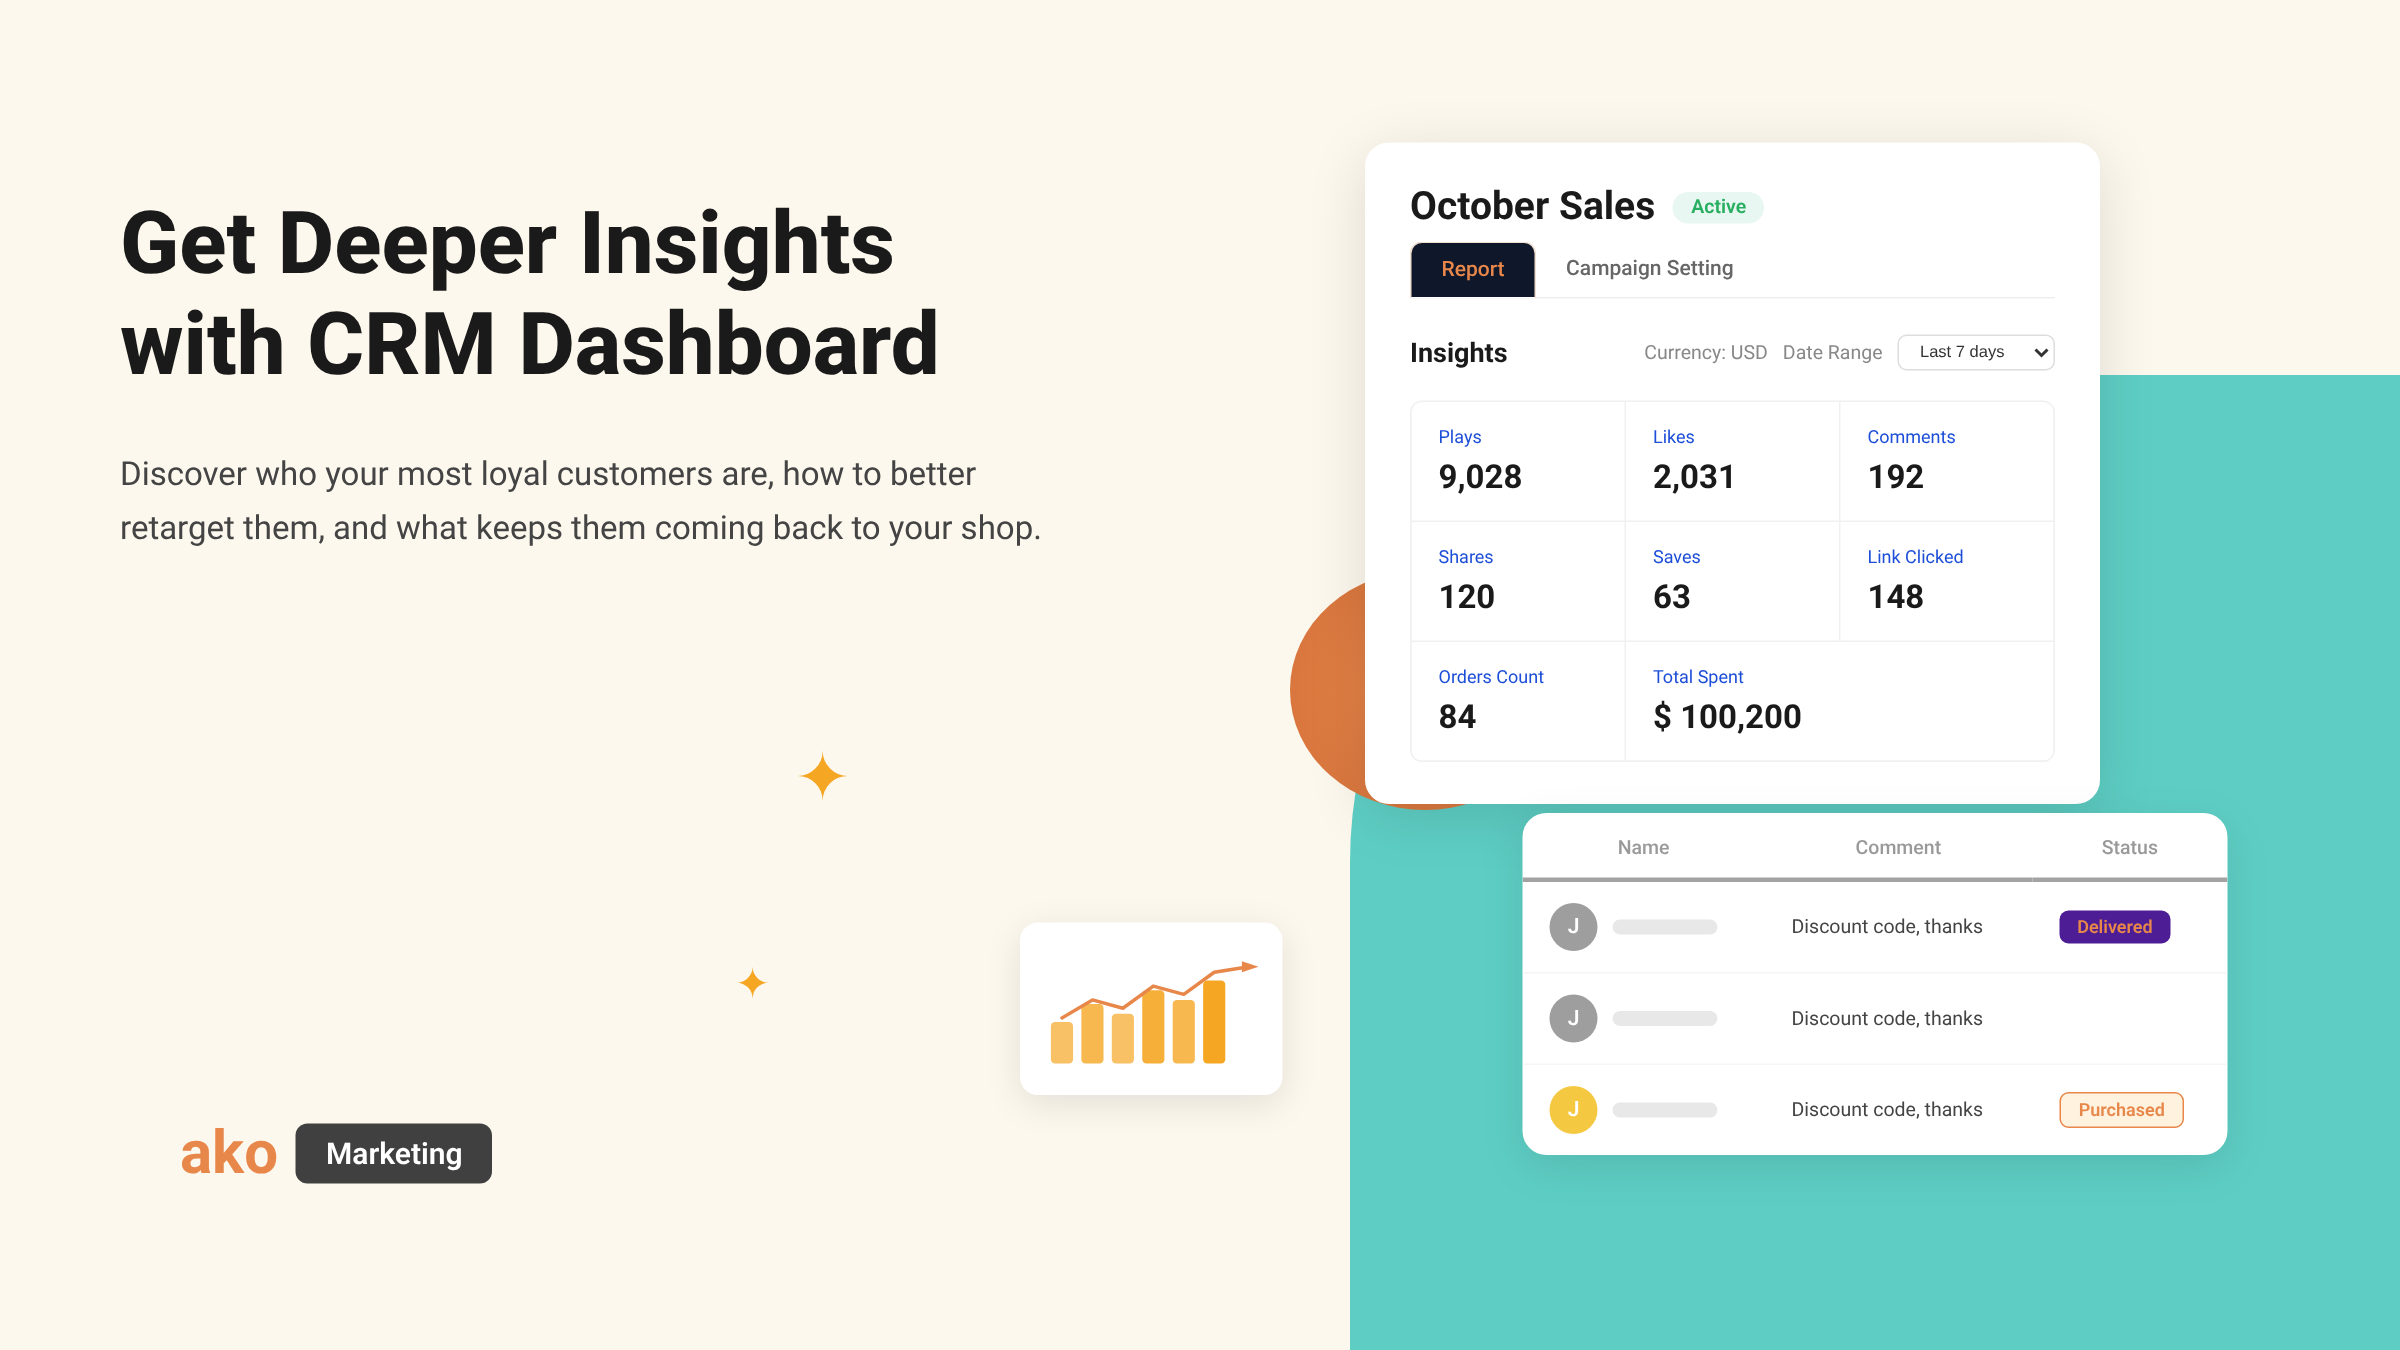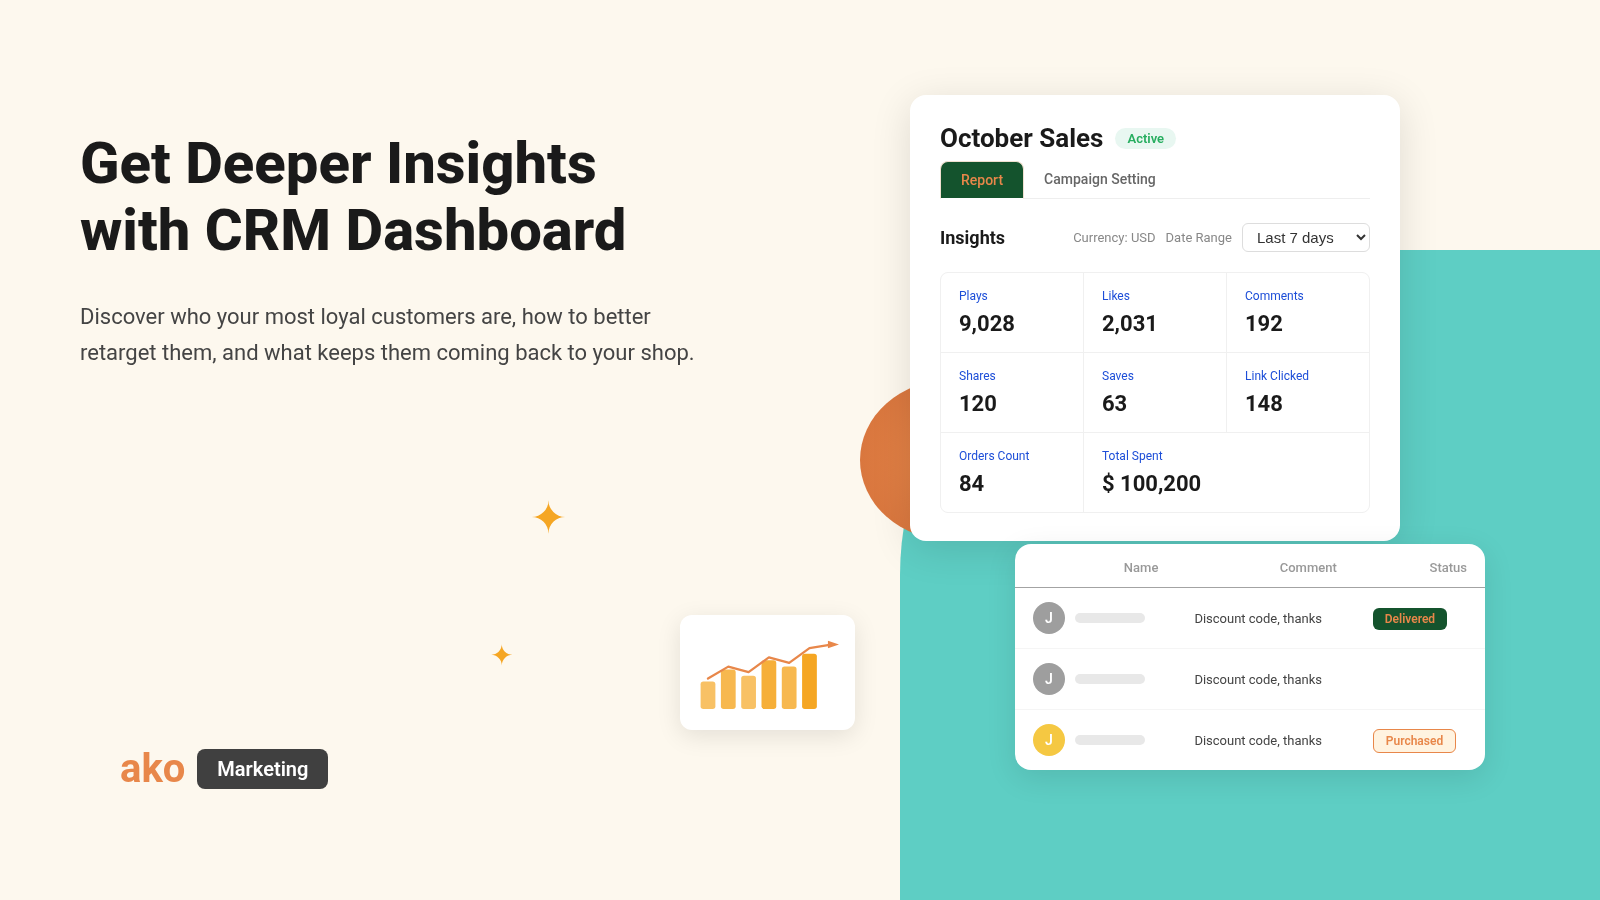--- a/index.html
+++ b/index.html
@@ -153,21 +153,21 @@
 
     .tab {
       padding: 10px 20px;
       font-size: 14px;
       border-radius: 8px 8px 0 0;
       cursor: pointer;
       font-weight: 500;
     }
 
     .tab-active {
-      background-color: #14532d;
+      background-color: #0f172a;
       color: #e8874a;
       border: 1px solid #f0e0d0;
       border-bottom: 1px solid white;
       margin-bottom: -1px;
     }
 
     .tab-inactive {
       color: #666;
       background: transparent;
     }
@@ -190,21 +190,21 @@
       align-items: center;
       gap: 10px;
       font-size: 13px;
       color: #888;
     }
 
     .date-range-select {
       border: 1px solid #ddd;
       border-radius: 6px;
       padding: 4px 10px;
-      font-size: 15px;
+      font-size: 11px;
       color: #333;
       background: white;
       cursor: pointer;
     }
 
     .metrics-grid {
       display: grid;
       grid-template-columns: 1fr 1fr 1fr;
       gap: 1px;
       background: #f0f0f0;
@@ -243,26 +243,26 @@
       z-index: 10;
       overflow: hidden;
     }
 
     .comments-table {
       width: 100%;
       border-collapse: collapse;
     }
 
     .comments-table th {
-      text-align: right;
+      text-align: center;
       padding: 16px 18px 12px;
       font-size: 13px;
       color: #999;
       font-weight: 500;
-      border-bottom: 1px solid #a3a3a3;
+      border-bottom: 3px solid #a3a3a3;
     }
 
     .comments-table td {
       padding: 14px 18px;
       font-size: 13px;
       color: #444;
       border-bottom: 1px solid #f5f5f5;
       vertical-align: middle;
     }
 
@@ -299,21 +299,21 @@
     }
 
     .status-badge {
       padding: 4px 12px;
       border-radius: 6px;
       font-size: 12px;
       font-weight: 600;
     }
 
     .status-delivered {
-      background-color: #14532d;
+      background-color: #4c1d95;
       color: #e8874a;
     }
 
     .status-purchased {
       background-color: #fff3e0;
       color: #e8874a;
       border: 1px solid #e8874a;
     }
 
     

